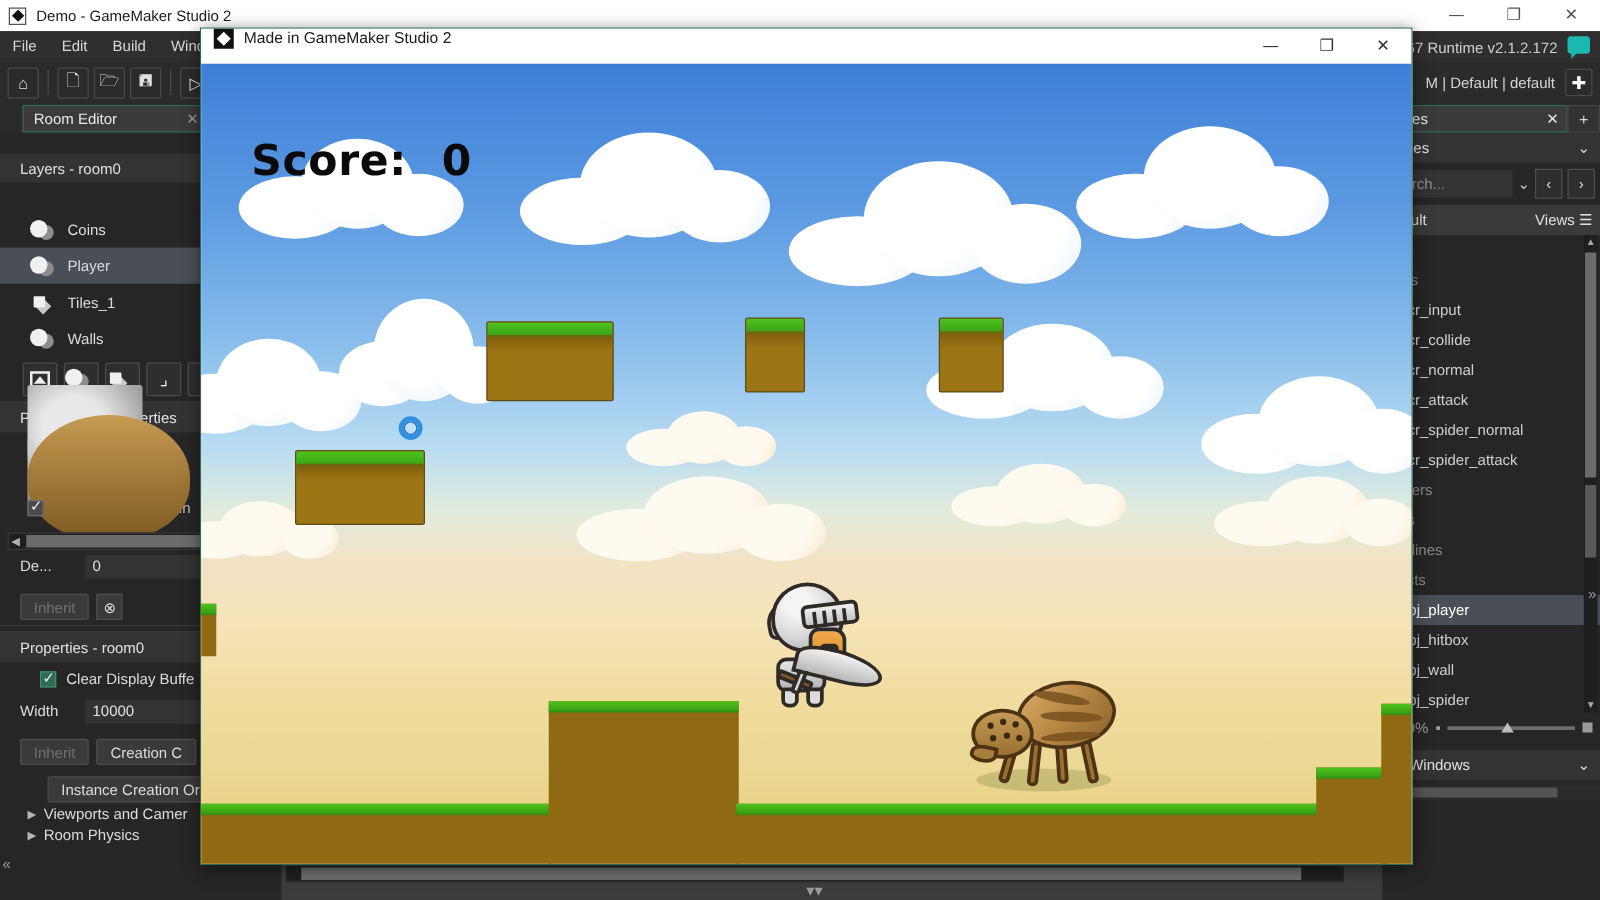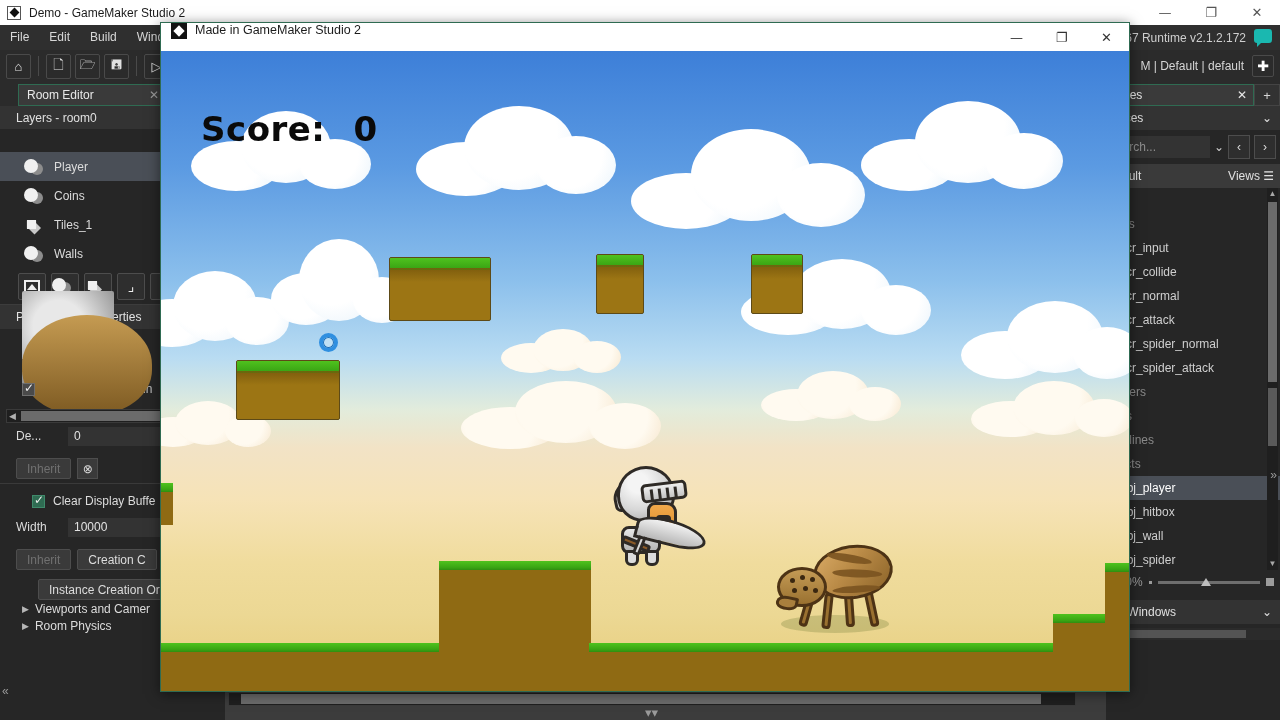--- a/index.html
+++ b/index.html
@@ -88,20 +88,21 @@
     background: #3a3a3a; border: 1px solid #2f6b52;
     display: flex; align-items: center; justify-content: space-between;
     font-size: 12px; color: #e8e8e8;
   }
   .panel-tab .x { color: #9a9a9a; font-size: 12px; margin-left: 10px; }
 
   .sub-header {
     height: 24px; background: #333333; display: flex; align-items: center;
     padding-left: 16px; font-size: 12px; color: #e0e0e0;
     border-bottom: 1px solid #262626;
+    margin-top: 17px;
   }
   .blank-strip { height: 22px; background: #262626; }
 
   .layer-list { background: #262626; }
   .layer-row {
     height: 29px; display: flex; align-items: center; padding-left: 24px;
     font-size: 12px; color: #dcdcdc;
   }
   .layer-row.selected { background: #4a4f57; }
   .lyr-ico { width: 22px; height: 18px; position: relative; margin-right: 8px; }
@@ -520,35 +521,35 @@
       <div class="panel-tab">
         <span>Room Editor</span>
         <span class="x">✕</span>
       </div>
     </div>
 
     <div class="sub-header">Layers - room0</div>
     <div class="blank-strip"></div>
 
     <div class="layer-list">
+      <div class="layer-row">
+        <span class="lyr-ico">
+            <i class="c2"></i>
+            <i class="c1"></i>
+          </span>
+        <span>Coins</span>
+      </div>
       <div class="layer-row selected">
         <span class="lyr-ico">
             <i class="c2"></i>
             <i class="c1"></i>
           </span>
         <span>Player</span>
       </div>
       <div class="layer-row">
-        <span class="lyr-ico">
-            <i class="c2"></i>
-            <i class="c1"></i>
-          </span>
-        <span>Coins</span>
-      </div>
-      <div class="layer-row">
         <span class="lyr-ico tiles">
             <i class="t2"></i>
             <i class="t"></i>
           </span>
         <span>Tiles_1</span>
       </div>
       <div class="layer-row">
         <span class="lyr-ico">
             <i class="c2"></i>
             <i class="c1"></i>
@@ -608,20 +609,21 @@
     <div class="field-row">
       <span class="field-lbl">De...</span>
       <span class="field-val">0</span>
     </div>
     <div class="btn-row">
       <span class="sm-btn disabled">Inherit</span>
       <span class="circle-btn">⊗</span>
     </div>
 
     <div class="divider"></div>
+    <div class="prop-header">Properties - room0</div>
 
     <div class="chk-line">
       <span class="chk green"></span>
       <span>Clear Display Buffe</span>
     </div>
     <div class="field-row">
       <span class="field-lbl">Width</span>
       <span class="field-val">10000</span>
     </div>
     <div class="btn-row">

